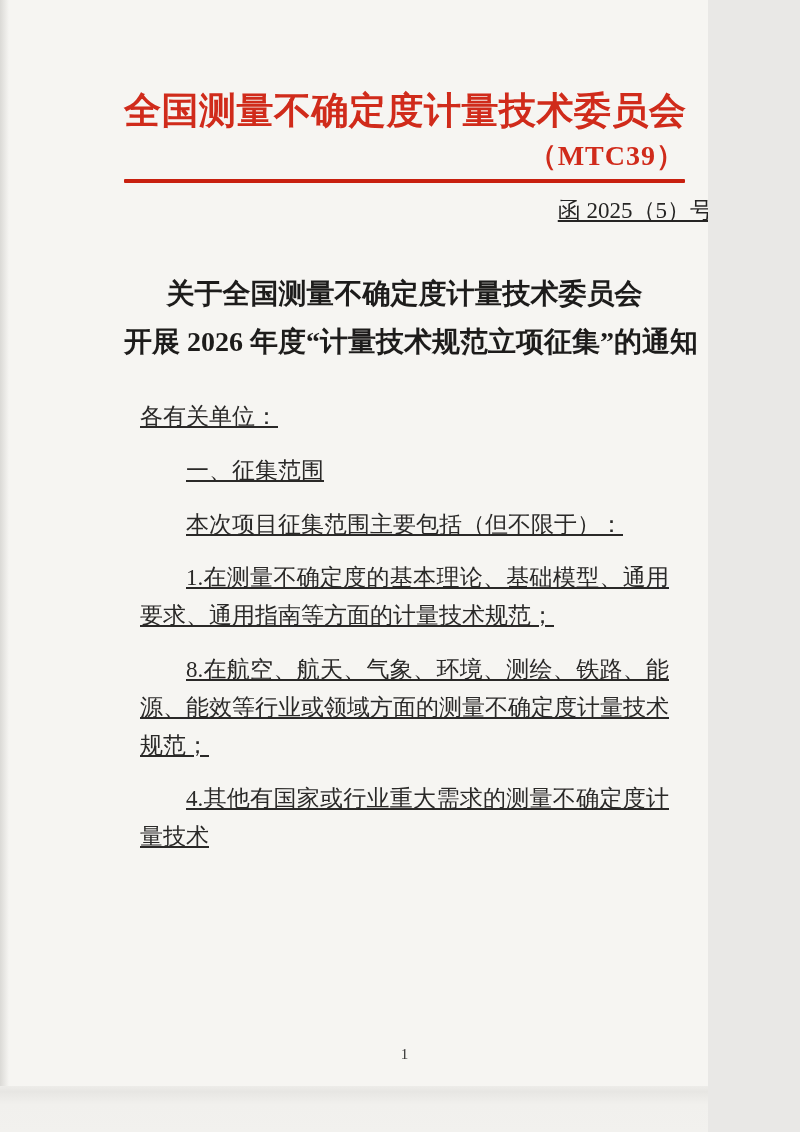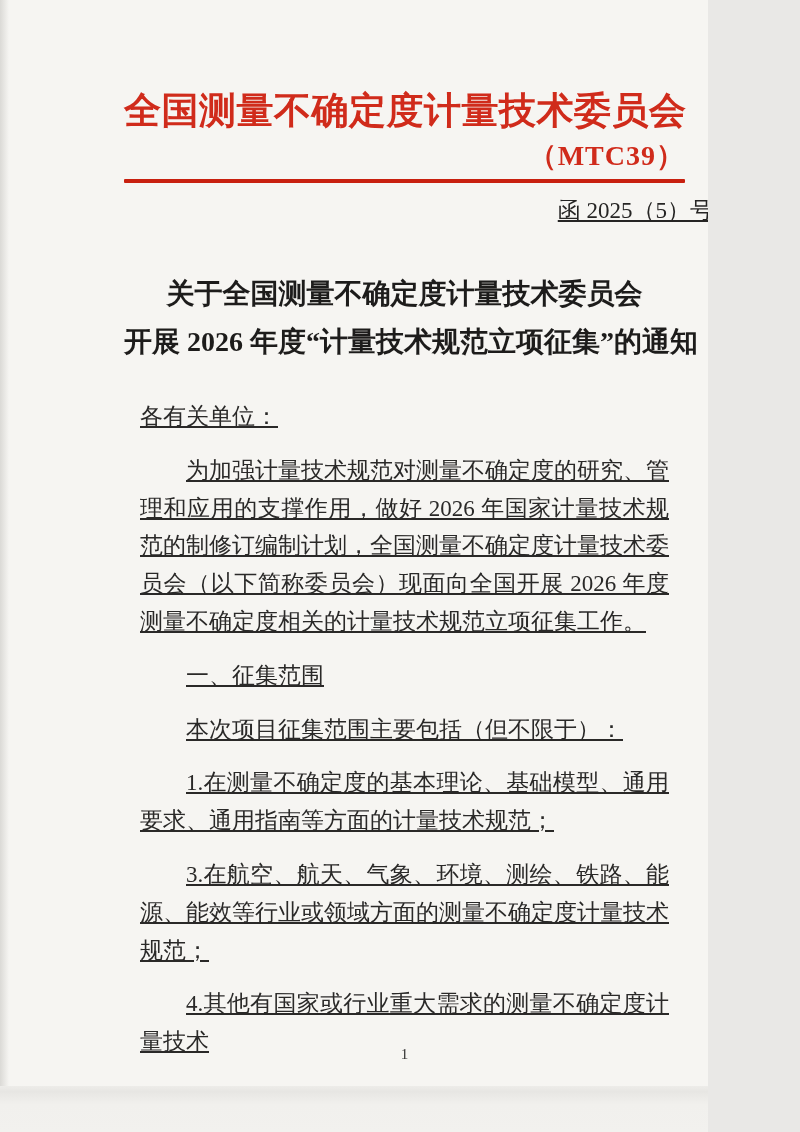--- a/index.html
+++ b/index.html
@@ -118,23 +118,22 @@
       <div class="doc-number">函 2025（5）号</div>
     </div>
 
     <h1 class="doc-title">
       <span class="title-line">关于全国测量不确定度计量技术委员会</span>
       <span class="title-line">开展 2026 年度“计量技术规范立项征集”的通知</span>
     </h1>
 
     <div class="doc-body">
       <p>各有关单位：</p>
-      <p class="indent">为加强计量技术规范对测量不确定度的研究、管理和应用的支撑作用，做好 2026 年国家计量技术规范的制修订编制计划，全国测量不确定度计量技术委员会（以下简称委员会）现面向全国开展 2026 年度测量不确定度相关的计量技术规范立项征集工作。</p>
       <p class="indent">一、征集范围</p>
       <p class="indent">本次项目征集范围主要包括（但不限于）：</p>
       <p class="indent">1.在测量不确定度的基本理论、基础模型、通用要求、通用指南等方面的计量技术规范；</p>
-      <p class="indent">3.在航空、航天、气象、环境、测绘、铁路、能源、能效等行业或领域方面的测量不确定度计量技术规范；</p>
+      <p class="indent">8.在航空、航天、气象、环境、测绘、铁路、能源、能效等行业或领域方面的测量不确定度计量技术规范；</p>
       <p class="indent">4.其他有国家或行业重大需求的测量不确定度计量技术</p>
     </div>
   </div>
 
   <div class="page-number">1</div>
 </div>
 
 </body></html>

